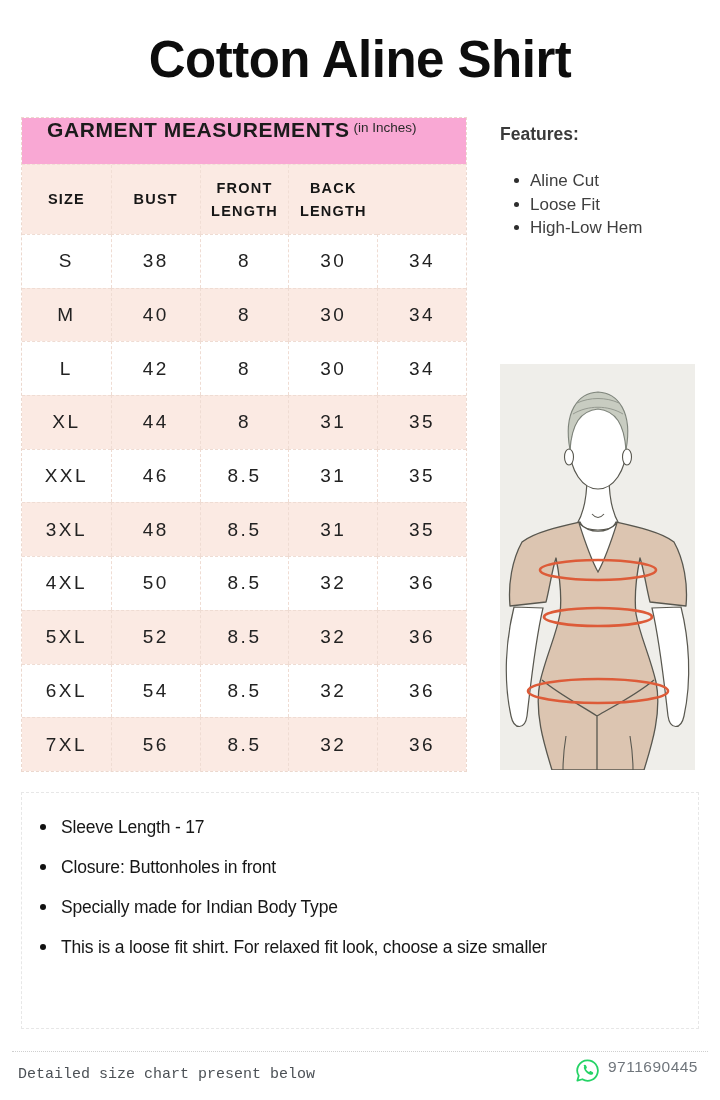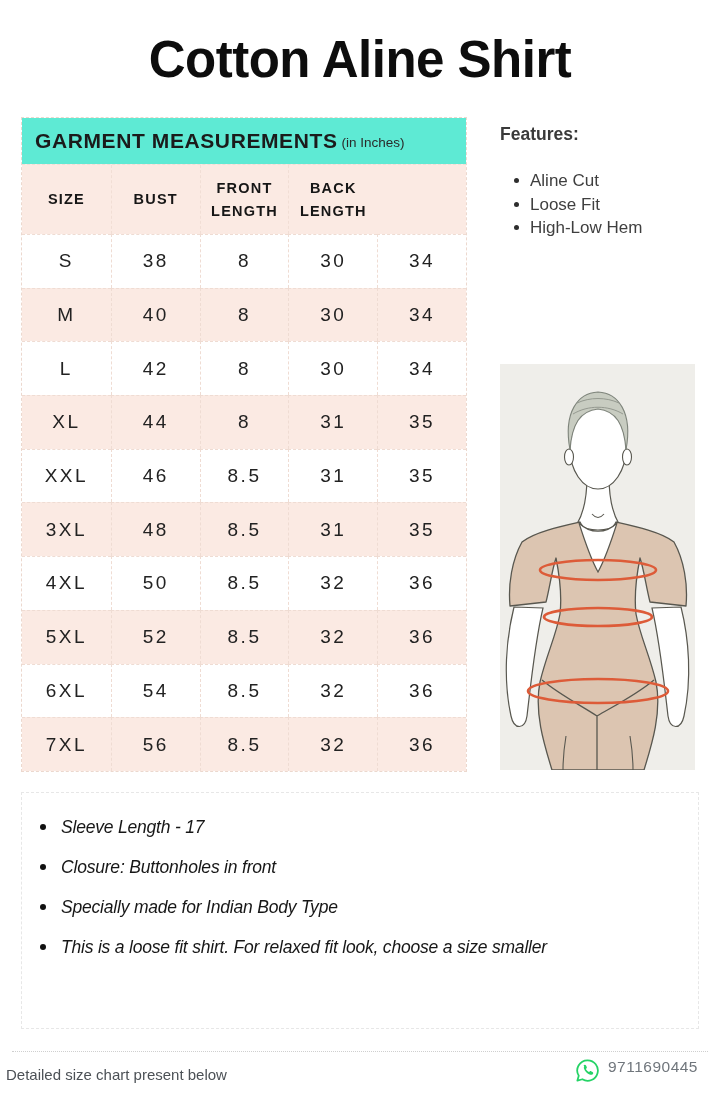--- a/index.html
+++ b/index.html
@@ -8,22 +8,22 @@
   .page { position:relative; width:720px; height:882px; background:#fff; }
 
   
   .page-title { position:absolute; top:30px; left:0; width:720px;
     text-align:center; font-size:51px; font-weight:700; color:#0d0d0d;
     letter-spacing:-0.5px; }
 
   
   .size-table { position:absolute; left:21px; top:117px; width:446px;
     border:1px dashed #ecd8ce; background:#fff; }
-  .tbl-title { background:#5eead4; height:46px; display:flex;
-    align-items:center; padding-left:13px; }
+  .tbl-title { background:#f9a8d4; height:46px; display:flex;
+    padding-left:25px; }
   .tbl-title .t1 { font-size:21px; font-weight:700; letter-spacing:0.6px; color:#1b1b1b; }
   .tbl-title .t2 { font-size:13.5px; font-weight:400; color:#2a2a2a; margin-left:4px; padding-top:2px; }
   .tbl-head { display:grid; grid-template-columns:repeat(5,1fr);
     background:#fbeae3; border-top:1px dashed #f1ded5; }
   .tbl-head .hcell { height:69px; display:flex; align-items:center; justify-content:center;
     text-align:center; font-size:14.5px; font-weight:700; letter-spacing:1.2px;
     line-height:1.55; color:#161616; border-left:1px dashed #f1ded5; padding:0 4px; }
   .tbl-head .hcell:first-child { border-left:none; }
   .trow { display:grid; grid-template-columns:repeat(5,1fr); height:53.7px; background:#fff; }
   .trow:nth-child(even) { background:#fbeae3; }
@@ -42,30 +42,30 @@
   .style-tip { margin-top:40px; }
   .style-tip-heading { font-size:17.5px; font-weight:700; color:#b5754a; margin-bottom:3px; }
   .style-tip-text { font-size:17px; color:#b5754a; line-height:24.5px; width:200px; }
 
   
   .figure-box { position:absolute; left:500px; top:364px; width:195px; height:406px; }
   .figure-box svg { display:block; }
 
   
   .notes-box { position:absolute; left:21px; top:792px; width:678px; height:237px;
-    border:1px dashed #e7e7e7; padding:14px 16px 0 18px;font-style:italic; }
+    border:1px dashed #e7e7e7; padding:14px 16px 0 18px; }
   .note { display:flex; align-items:center; height:40px; }
   .note .ndot { width:6px; height:6px; border-radius:50%; background:#111;
     margin-right:15px; flex:none; }
   .note .ntext { font-size:17.5px; color:#171717; letter-spacing:-0.2px; }
 
   
   .footer-divider { position:absolute; left:12px; top:1051px; width:696px;
     border-top:1px dotted #cfcfcf; }
-  .footer-note { position:absolute; left:6px; top:1066px; font-size:15px; color:#4c5156; }
+  .footer-note { position:absolute; left:18px; top:1066px; font-size:15px; color:#4c5156;font-family:Liberation Mono, monospace; }
   .whatsapp-wrap { position:absolute; right:22px; top:1058px; display:flex;
     gap:8px; }
   .whatsapp-number { font-size:15.5px; color:#70767c; letter-spacing:0.5px; }
 </style>
 </head>
 <body>
 
 <div class="page">
 
   <div class="page-title">Cotton Aline Shirt</div>

